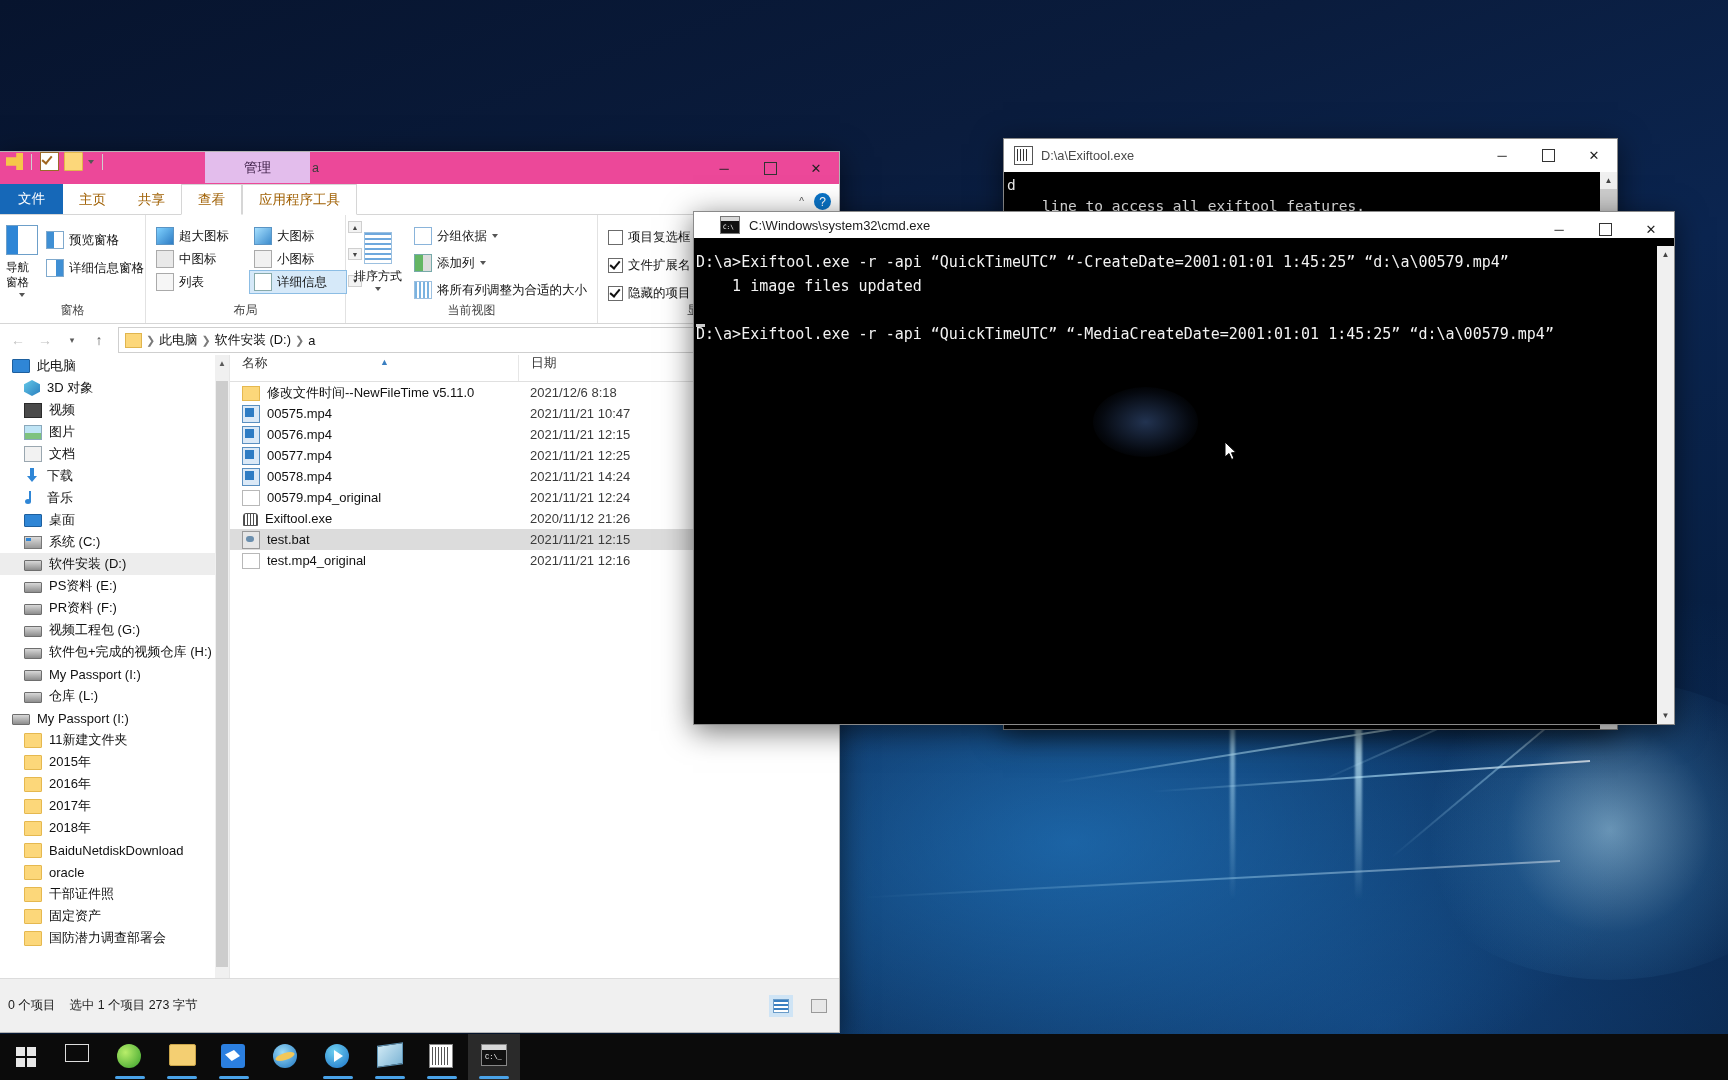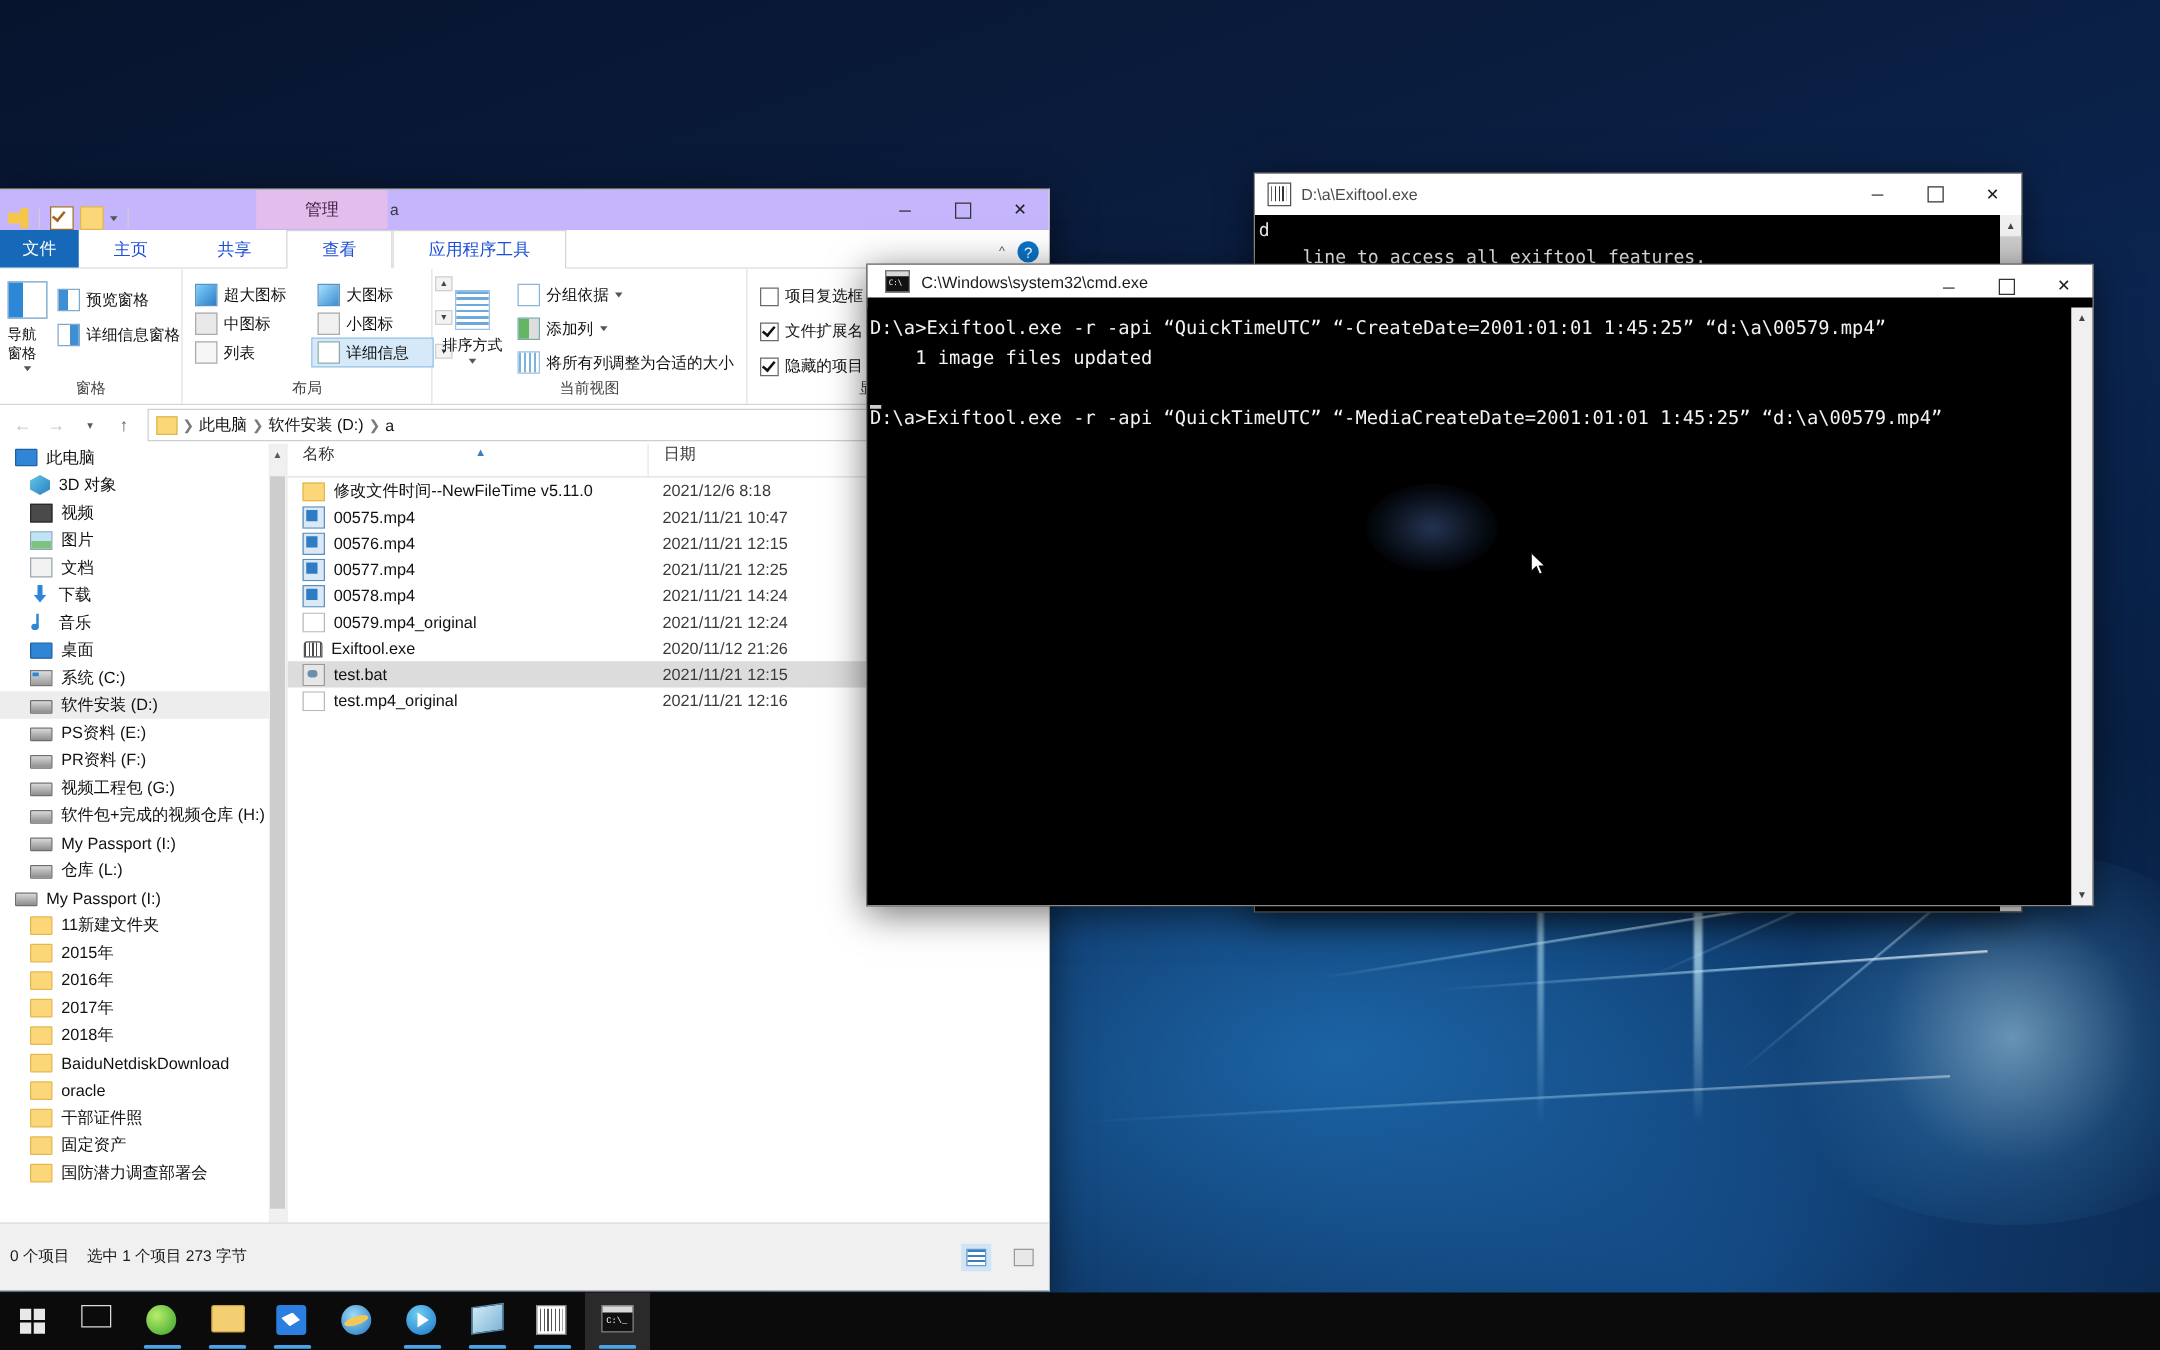--- a/index.html
+++ b/index.html
@@ -20,31 +20,31 @@
   .beam{position:absolute;background:linear-gradient(90deg,rgba(150,215,255,0) 0%,rgba(180,230,255,.85) 55%,rgba(255,255,255,.95) 100%);height:2px;transform-origin:right center;filter:blur(.6px);}
   .glow{position:absolute;border-radius:50%;background:radial-gradient(circle,rgba(180,230,255,.55) 0%,rgba(90,180,240,.18) 40%,rgba(0,0,0,0) 70%);}
 
   
   .win{position:absolute;box-shadow:0 6px 28px rgba(0,0,0,.55);}
   .winbtns{display:flex;align-items:center;height:100%;}
   .wb{width:46px;height:100%;display:flex;align-items:center;justify-content:center;color:#222;font-size:13px;}
 
   
   #explorer{left:0;top:151px;width:839px;height:880px;background:#ffffff;border:1px solid #b4b4b4;border-left:none;}
-  #ex-title{height:32px;background:#c4b5fd;display:flex;align-items:flex-end;position:relative;}
+  #ex-title{height:32px;background:#ec4899;display:flex;align-items:flex-start;position:relative;}
   .qat{display:flex;align-items:center;gap:5px;padding-left:6px;}
   .qat-ic{width:17px;height:17px;display:inline-block;position:relative;}
   .sep{width:1px;height:16px;background:#cfcfcf;margin:0 3px;}
   #ex-title .tt{position:absolute;left:312px;top:9px;font-size:12.5px;color:#3b3b3b;}
   #mgr-tab{position:absolute;left:205px;top:0;width:105px;height:31px;background:#e3bdec;color:#3a1c44;
           display:flex;align-items:center;justify-content:center;font-size:13.5px;}
   #ex-title .winbtns{position:absolute;right:0;top:0;height:32px;}
 
   #ex-tabs{height:30px;background:#fff;display:flex;align-items:flex-end;position:relative;border-bottom:1px solid #d6d6d6;}
-  .tab{height:29px;padding:0 28px;display:flex;align-items:center;font-size:13.5px;color:#1d4ed8;}
+  .tab{height:29px;padding:0 16px;display:flex;align-items:center;font-size:13.5px;color:#a16207;}
   .tab.file{background:#1668b8;color:#fff;padding:0 18px;height:30px;}
   .tab.sel{background:#fff;border:1px solid #d6d6d6;border-bottom:1px solid #fff;position:relative;z-index:3;margin-bottom:-1px;}
   .tab.apptools{background:#fff;border:1px solid #d6d6d6;border-bottom:1px solid #fff;position:relative;z-index:3;margin-bottom:-1px;}
   #ex-tabs .right{position:absolute;right:8px;bottom:4px;display:flex;align-items:center;gap:10px;}
   .help{width:17px;height:17px;border-radius:50%;background:#0a74c8;color:#fff;font-size:12px;display:flex;align-items:center;justify-content:center;}
 
   #ribbon{height:108px;background:#fff;border-bottom:1px solid #d6d6d6;display:flex;position:relative;overflow:hidden;}
   .rgroup{height:108px;border-right:1px solid #e2e2e2;position:relative;padding:4px 6px 0 6px;box-sizing:border-box;}
   .glabel{position:absolute;bottom:4px;left:0;right:0;text-align:center;font-size:12px;color:#444;}
   .ritem{display:flex;align-items:center;gap:5px;font-size:12.5px;color:#111;padding:2px 4px;white-space:nowrap;}
@@ -95,21 +95,21 @@
   #ef-title{height:33px;background:#fff;display:flex;align-items:center;padding-left:10px;gap:8px;font-size:12.8px;color:#4a4a4a;position:relative;}
   #ef-title .winbtns{position:absolute;right:0;top:0;height:33px;}
   #ef-body{position:absolute;left:0;right:0;top:33px;bottom:0;background:#000;color:#e8e8e8;
     font-family:"DejaVu Sans Mono","Liberation Mono",monospace;font-size:14.5px;line-height:21px;padding:3px 0 0 3px;white-space:pre;}
   #ef-sb{position:absolute;right:0;top:33px;bottom:0;width:17px;background:#f0f0f0;}
   #ef-sb .arr{height:17px;display:flex;align-items:center;justify-content:center;font-size:8px;color:#444;}
   #ef-thumb{position:absolute;left:0;top:17px;width:17px;height:60px;background:#cdcdcd;}
 
   
   #cmd{left:693px;top:211px;width:980px;height:512px;border:1px solid #8a8a8a;background:#000;}
-  #cmd-title{height:26px;background:#fff;display:flex;align-items:center;padding-left:14px;gap:9px;font-size:13px;color:#1b1b1b;position:relative;}
+  #cmd-title{height:26px;background:#fff;display:flex;align-items:center;padding-left:26px;gap:9px;font-size:13px;color:#1b1b1b;position:relative;}
   #cmd-title .winbtns{position:absolute;right:0;top:0;height:34px;}
   #cmd-body{position:absolute;left:0;right:17px;top:34px;bottom:0;background:#000;color:#f2f2f2;
     font-family:"DejaVu Sans Mono","Liberation Mono",monospace;font-size:15px;line-height:24px;padding:4px 0 0 2px;white-space:pre;}
   #cmd-cursor{position:absolute;left:2px;top:112px;width:9px;height:3px;background:#ccc;}
   #cmd-sb{position:absolute;right:0;top:34px;bottom:0;width:17px;background:#f0f0f0;}
   #cmd-sb .arr{height:17px;display:flex;align-items:center;justify-content:center;font-size:8px;color:#444;}
   #cmd-spot{position:absolute;left:399px;top:175px;width:105px;height:70px;border-radius:50%;
      background:radial-gradient(ellipse,rgba(40,60,95,.85) 0%,rgba(15,25,45,.35) 60%,rgba(0,0,0,0) 78%);}
   #cursor-arrow{position:absolute;left:1225px;top:442px;width:12px;height:19px;}
 

